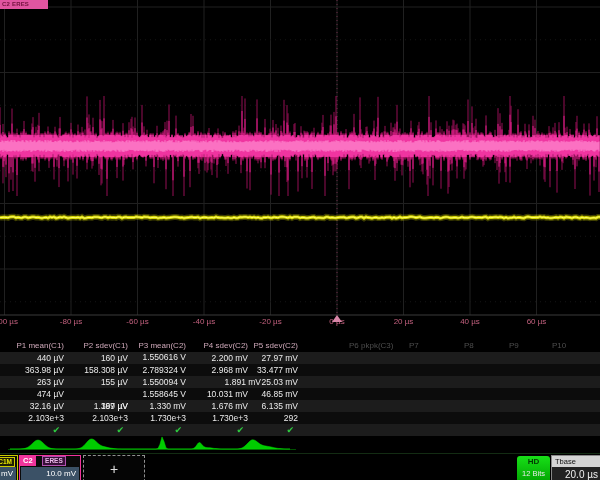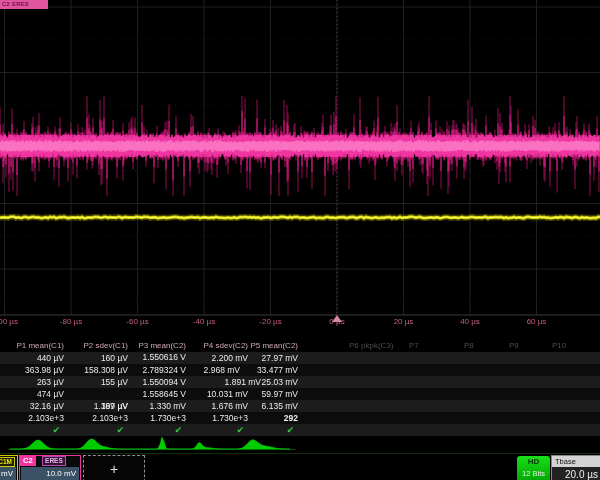--- a/index.html
+++ b/index.html
@@ -122,33 +122,33 @@
       <div class="abs phead" style="left: 186px;">P3 mean(C2)</div>
       <div class="abs pval" style="left: 186px; top: 351px; text-align: center;">1.550616 V</div>
       <div class="abs pval" style="left: 186px; top: 364px;">2.789324 V</div>
       <div class="abs pval" style="left: 186px; top: 376px;">1.550094 V</div>
       <div class="abs pval" style="left: 186px; top: 388px;">1.558645 V</div>
       <div class="abs pval" style="left: 186px; top: 400px;">1.330 mV</div>
       <div class="abs pval" style="left: 186px; top: 412px;">1.730e+3</div>
       <div class="abs pcheck" style="left: 182px; top: 424px;">✔</div>
       <div class="abs phead" style="left: 248px; padding-left: 20px;">P4 sdev(C2)</div>
       <div class="abs pval" style="left: 248px; top: 352px;">2.200 mV</div>
-      <div class="abs pval" style="left: 240px; top: 364px;">2.968 mV</div>
+      <div class="abs pval" style="left: 248px; top: 364px;">2.968 mV</div>
       <div class="abs pval" style="left: 248px; top: 376px; margin-left: 13px;">1.891 mV</div>
       <div class="abs pval" style="left: 248px; top: 388px;">10.031 mV</div>
       <div class="abs pval" style="left: 248px; top: 400px;">1.676 mV</div>
       <div class="abs pval" style="left: 248px; top: 412px;">1.730e+3</div>
       <div class="abs pcheck" style="left: 244px; top: 424px;">✔</div>
-      <div class="abs phead" style="left: 298px;">P5 mean(C2)</div>
+      <div class="abs phead" style="left: 298px;">P5 sdev(C2)</div>
       <div class="abs pval" style="left: 298px; top: 352px;">27.97 mV</div>
       <div class="abs pval" style="left: 298px; top: 364px;">33.477 mV</div>
       <div class="abs pval" style="left: 298px; top: 376px;">25.03 mV</div>
-      <div class="abs pval" style="left: 298px; top: 388px;">59.97 mV</div>
+      <div class="abs pval" style="left: 298px; top: 388px;">46.85 mV</div>
       <div class="abs pval" style="left: 298px; top: 400px;">6.135 mV</div>
-      <div class="abs pval" style="left: 298px; top: 412px; font-weight: bold;">292</div>
+      <div class="abs pval" style="left: 298px; top: 412px;">292</div>
       <div class="abs pcheck" style="left: 294px; top: 424px;">✔</div>
       <div class="abs phead dim" style="left: 305px;">P6 pkpk(C3)</div>
       <div class="abs phead dim" style="left: 365px;">P7</div>
       <div class="abs phead dim" style="left: 420px;">P8</div>
       <div class="abs phead dim" style="left: 465px;">P9</div>
       <div class="abs phead dim" style="left: 508px;">P10</div>
     </div>
 
   <svg id="histicons" class="abs" style="left:0;top:436px" width="600" height="19">
       <line x1="8" y1="13.5" x2="296" y2="13.5" stroke="#005000" stroke-width="1"></line>

